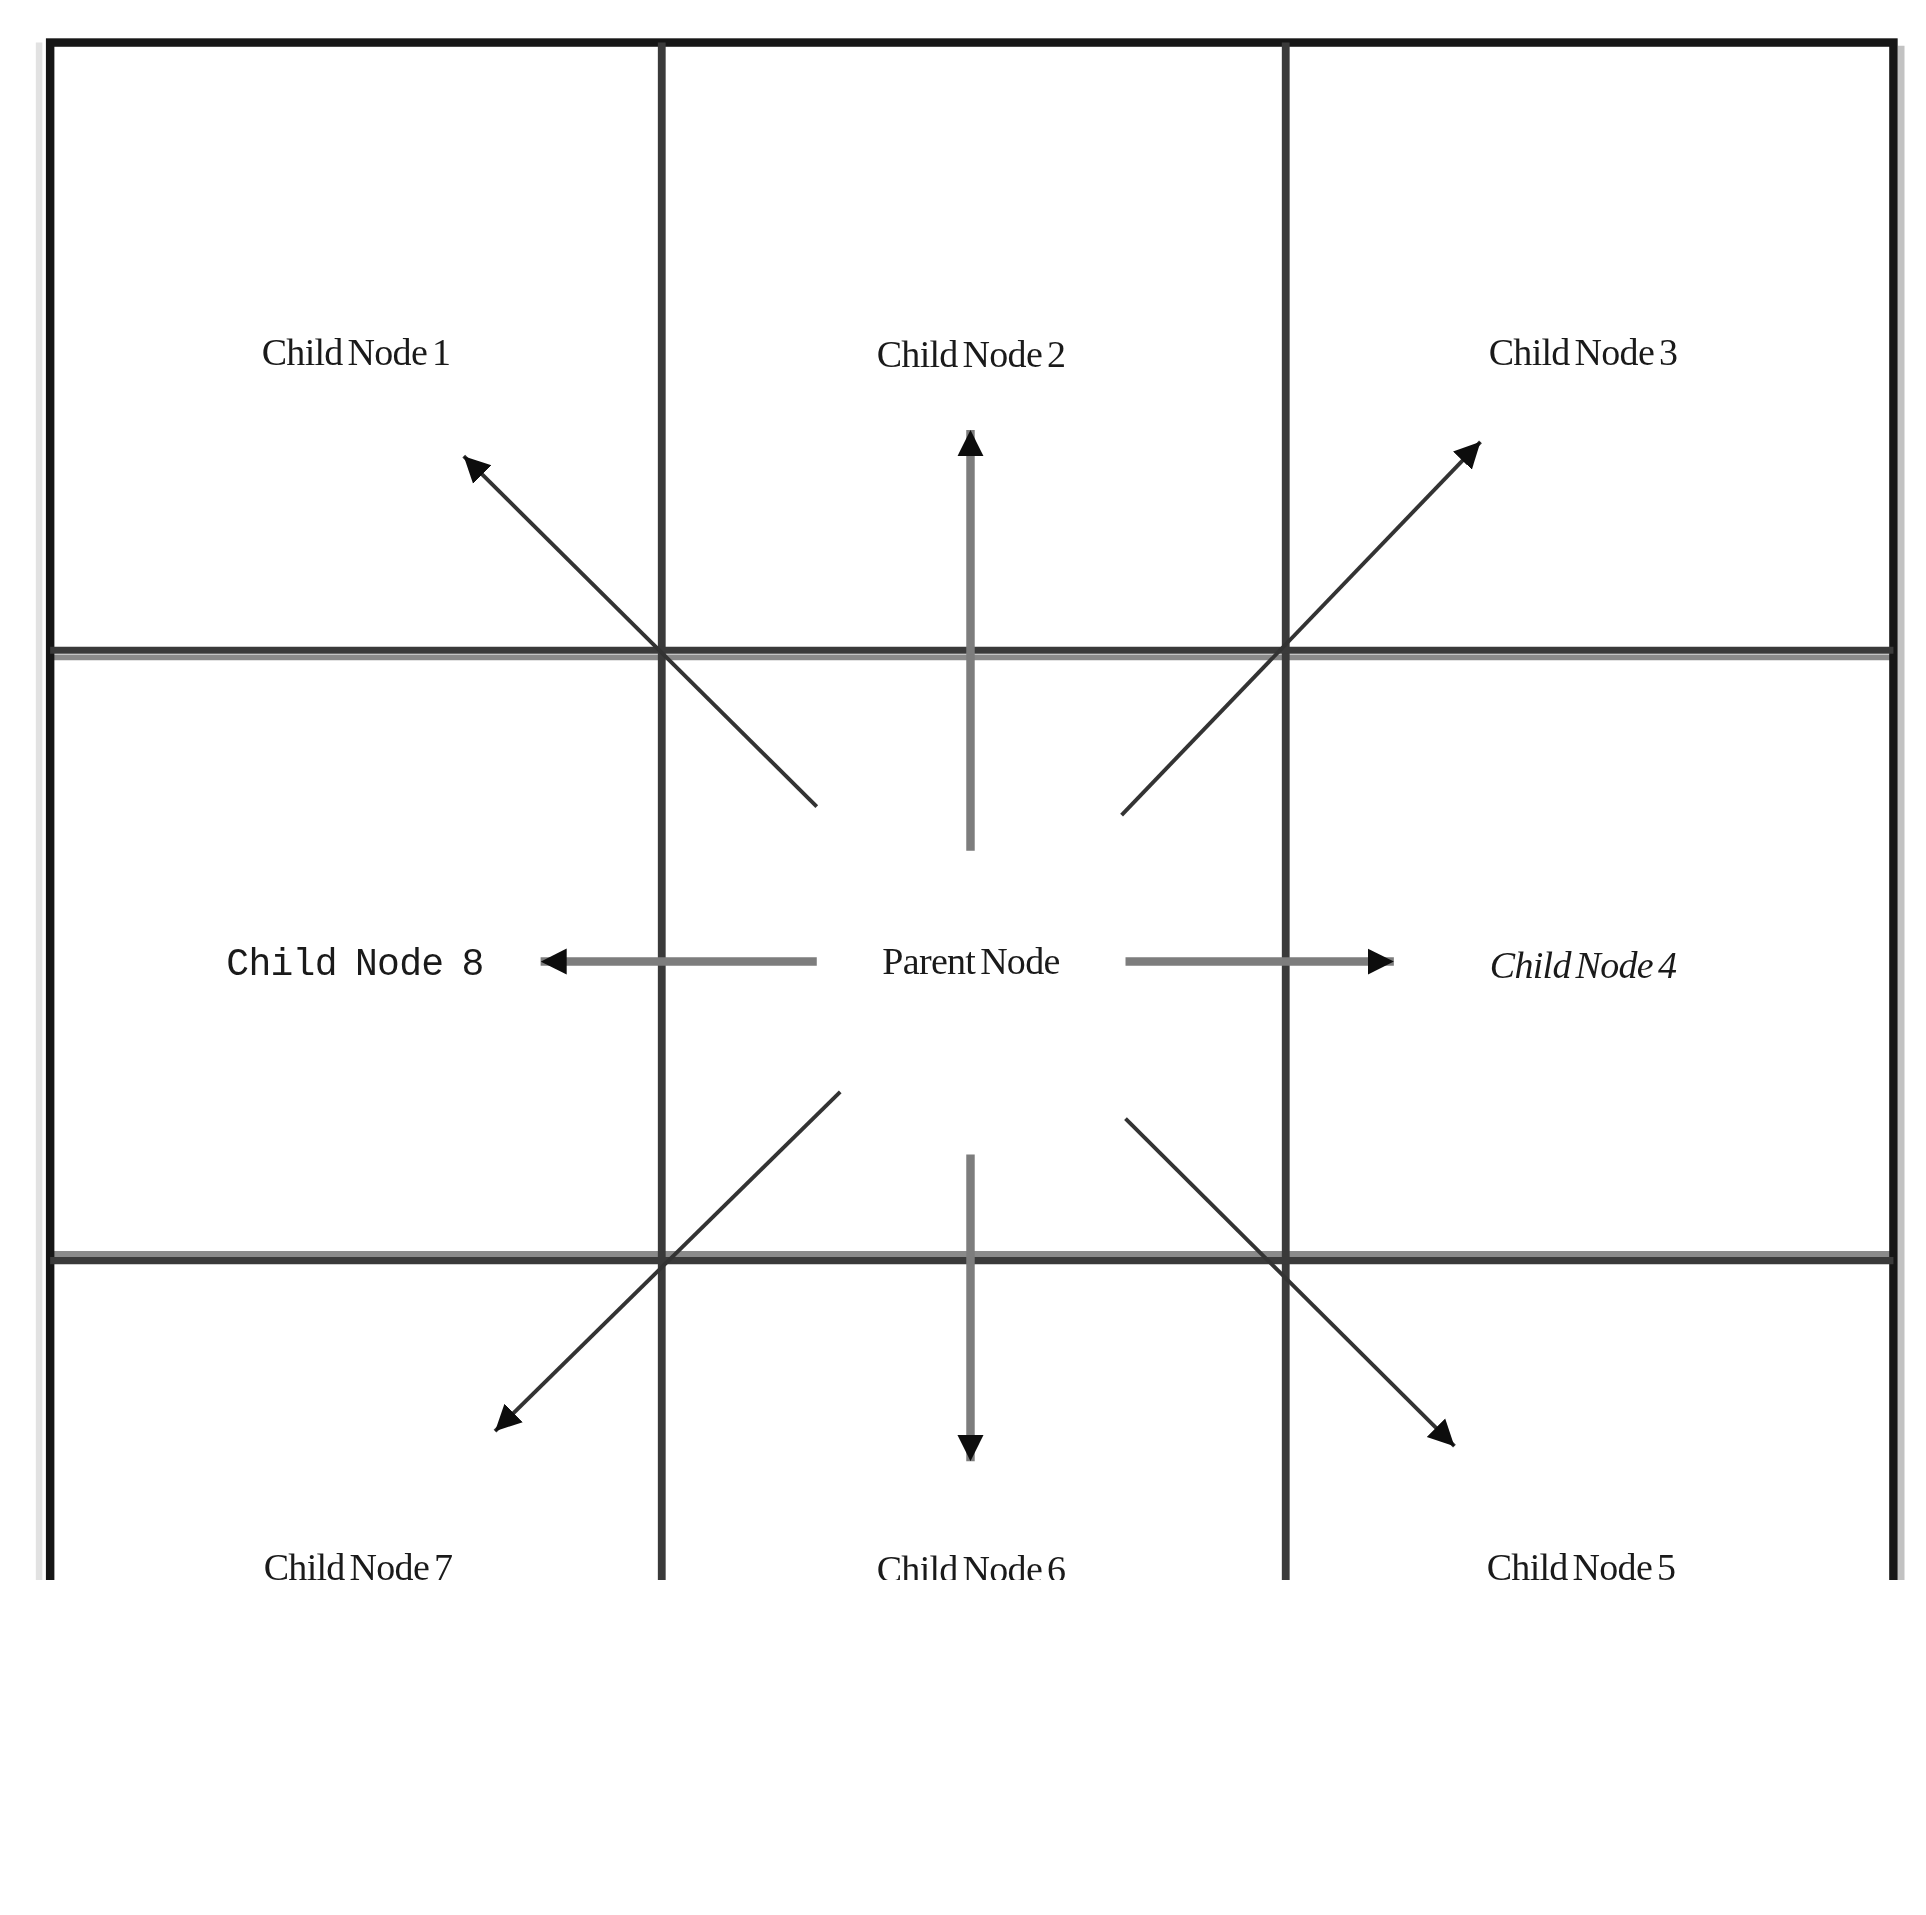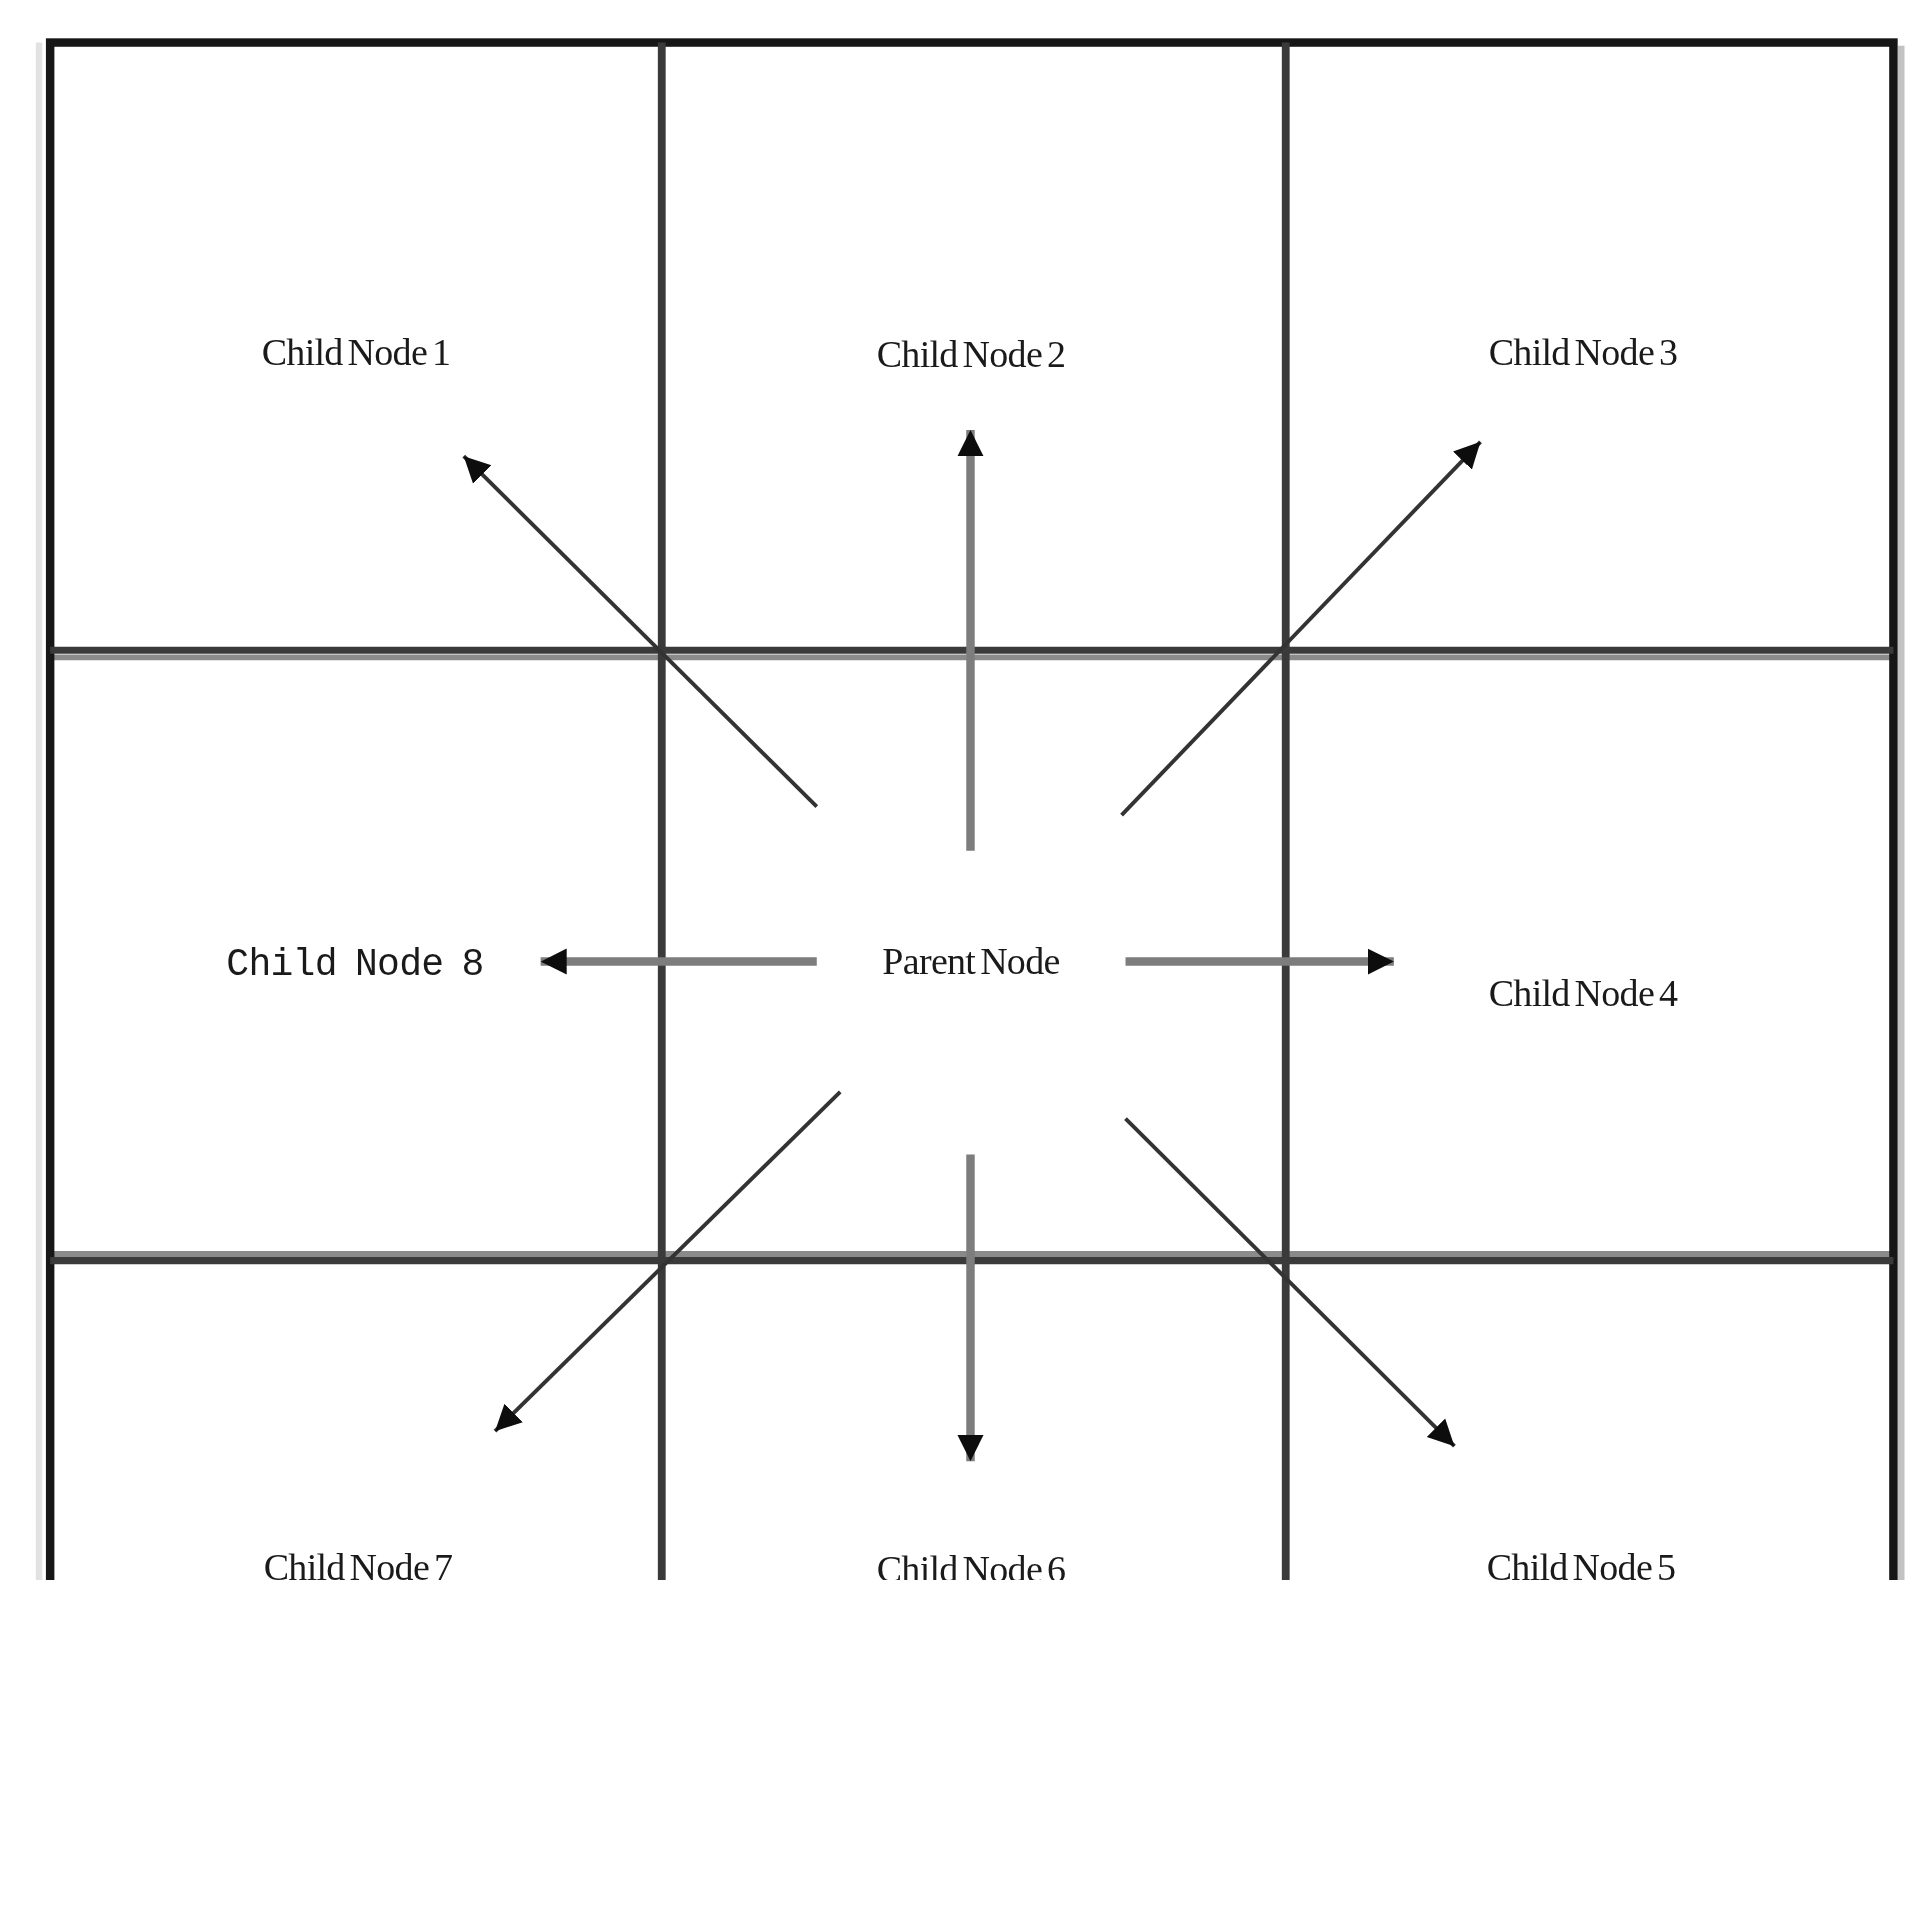--- a/index.html
+++ b/index.html
@@ -62,20 +62,20 @@
     <line x1="1290" y1="1676" x2="760" y2="2197" stroke="var(--diagonal_arrow, #333333)" stroke-width="6" marker-end="url(#head)"></line>
     <line x1="1728" y1="1717" x2="2233" y2="2220" stroke="var(--diagonal_arrow, #333333)" stroke-width="6" marker-end="url(#head)"></line>
   </svg>
 
   <div class="node-label" style="left:356px;  top:352px;">Child Node 1</div>
   <div class="node-label" style="left:971px; top:354px;">Child Node 2</div>
   <div class="node-label" style="left:1583px; top:352px;">Child Node 3</div>
 
   <div class="node-label" style="left:355px;  top:965px;font-family:Liberation Mono, monospace;">Child Node 8</div>
   <div class="node-label" style="left:971px; top:961px;">Parent Node</div>
-  <div class="node-label" style="left:1583px; top:993px;">Child Node 4</div>
+  <div class="node-label" style="left:1583px; top:965px;font-style:italic;">Child Node 4</div>
 
   <div class="node-label" style="left:358px;  top:1567px;">Child Node 7</div>
   <div class="node-label" style="left:971px; top:1569px;">Child Node 6</div>
   <div class="node-label" style="left:1581px; top:1567px;font-family:Liberation Serif, serif;">Child Node 5</div>
 
 </div>
 
 
 </body></html>

